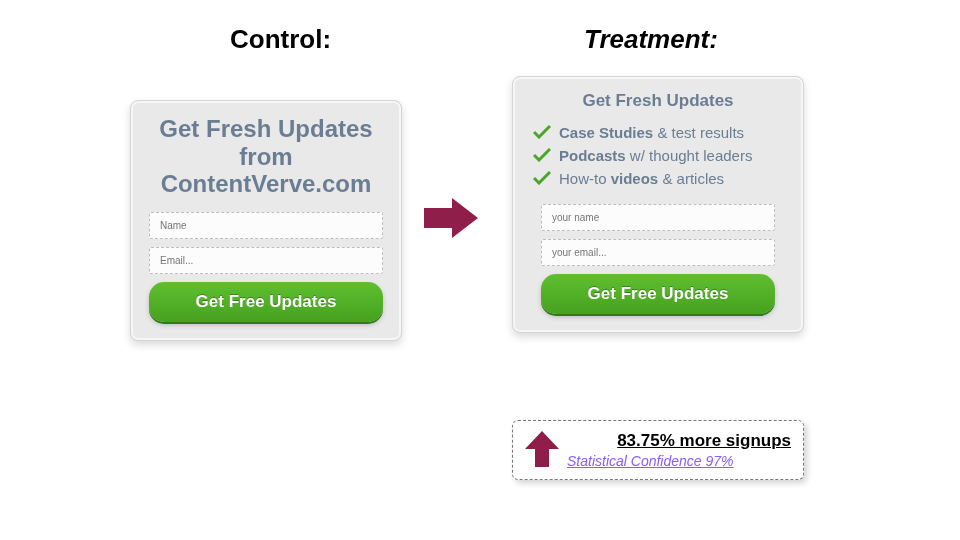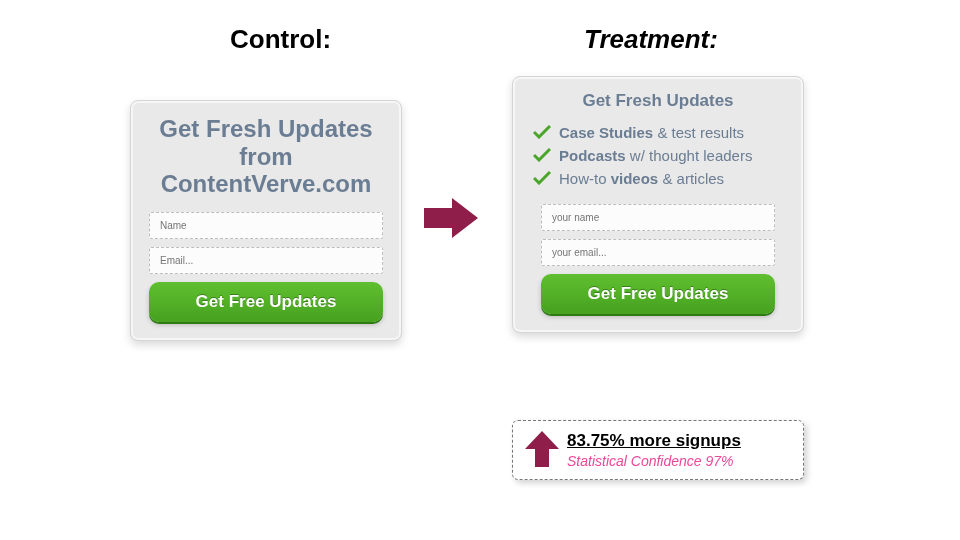--- a/index.html
+++ b/index.html
@@ -82,21 +82,21 @@
 
   .cta {
     display: block;
     width: 100%;
     background: linear-gradient(#5fbf2f, #46a11f);
     color: #fff;
     font-weight: 800;
     font-size: 17px;
     text-align: center;
     border: none;
-    border-radius: 10px;
+    border-radius: 15px;
     padding: 10px 0;
     text-shadow: 0 -1px 0 rgba(0,0,0,0.3);
     box-shadow: 0 2px 0 #2f7a13, 0 3px 5px rgba(0,0,0,0.2);
     cursor: pointer;
   }
   .treatment .cta { margin-left: 10px; width: calc(100% - 20px); }
 
   .arrow {
     position: absolute;
     left: 424px;
@@ -117,26 +117,28 @@
   .result-arrow {
     position: absolute;
     left: 12px;
     top: 10px;
   }
   .result-title {
     font-weight: 800;
     text-decoration: underline;
     font-size: 17px;
     color: #000;
+    text-align: right;
   }
   .result-sub {
     font-style: italic;
     font-size: 14px;
-    color: #ec4899;
+    color: #8b5cf6;
     margin-top: 2px;
+    text-decoration: underline;
   }
 </style>
 </head>
 <body>
 
 <div class="heading left">Control:</div>
 <div class="heading right">Treatment:</div>
 
 <div class="card control">
   <div class="card-title">Get Fresh Updates from ContentVerve.com</div>

